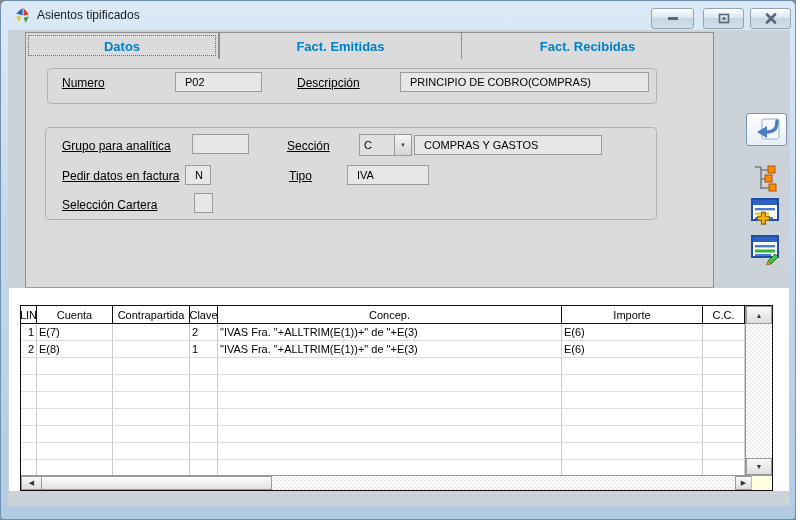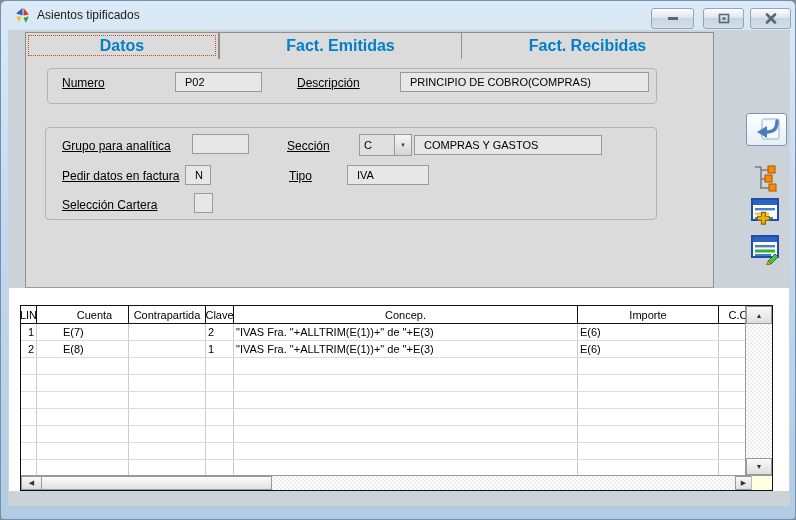--- a/index.html
+++ b/index.html
@@ -21,21 +21,21 @@
   .winbtn.min{ left:650px; width:43px; }
   .winbtn.res{ left:702px; width:41px; }
   .winbtn.cls{ left:749px; width:41px; }
   
   .client{ position:absolute; left:7px; top:29px; width:782px; height:476px; background:#cbd3d9; }
   
   .tabstrip{ position:absolute; left:17px; top:2px; width:689px; height:27px; display:flex; }
   .tab{
     height:27px; background:#dbdbdb; border-top:1px solid #8f8f8f; border-left:1px solid #8f8f8f;
     display:flex; align-items:center; justify-content:center;
-    font-size:16px; font-weight:bold; color:#0080c8; cursor:default;
+    font-size:13px; font-weight:bold; color:#0080c8; cursor:default;
   }
   .tab:last-child{ border-right:1px solid #8f8f8f; }
   .tab.active{ outline:1px dotted #cc4a1a; outline-offset:-4px; }
   .page{
     position:absolute; left:17px; top:29px; width:689px; height:229px; background:#dbdbdb;
     border-left:1px solid #8f8f8f; border-right:1px solid #8f8f8f; border-bottom:1px solid #9c9c9c;
   }
   .groupbox{ position:absolute; border:1px solid #b2b2b2; border-radius:4px; }
   .gb1{ left:21px; top:9px;  width:610px; height:36px; }
   .gb2{ left:19px; top:68px; width:612px; height:93px; }
@@ -65,21 +65,21 @@
     position:absolute; left:12px; top:275px; width:753px; height:186px;
     background:#fff; border:1px solid #111; overflow:hidden; font-size:11px;
   }
   .gh{ display:flex; height:18px; background:#fff; border-bottom:1px solid #111; }
   .gh .cell{
     border-right:1px solid #111; display:flex; align-items:center; justify-content:center;
     overflow:hidden; white-space:nowrap; color:#000;
   }
   .gr{ display:flex; height:17px; border-bottom:1px solid #dcdcdc; background:#fff; }
   .gr .cell{ border-right:1px solid #cccccc; line-height:16px; overflow:hidden; white-space:nowrap; padding:0 2px; }
-  .c0{ width:16px; } .c1{ width:68px;margin-left:24px; } .c2{ width:77px; } .c3{ width:28px; }
+  .c0{ width:16px; } .c1{ width:76px; } .c2{ width:77px; } .c3{ width:28px; }
   .c4{ width:344px; } .c5{ width:141px; } .c6{ width:42px; }
   .gr .c0{ text-align:right; }
   .checker{ background-color:#f2f2f2; background-image:repeating-conic-gradient(#ffffff 0deg 90deg,#ececec 90deg 180deg); background-size:4px 4px; }
   .vscroll{ position:absolute; right:0; top:0; width:27px; height:169px; border-left:1px solid #999; }
   .hscroll{ position:absolute; left:0; bottom:0; width:731px; height:15px; border-top:1px solid #999; display:flex; }
   .sbtn{
     background:linear-gradient(180deg,#fafafa,#dedede); border:1px solid #9a9a9a;
     display:flex; align-items:center; justify-content:center; font-size:7px; color:#333;
   }
   .sb-up{ position:absolute; top:0; left:0; width:26px; height:18px; }

